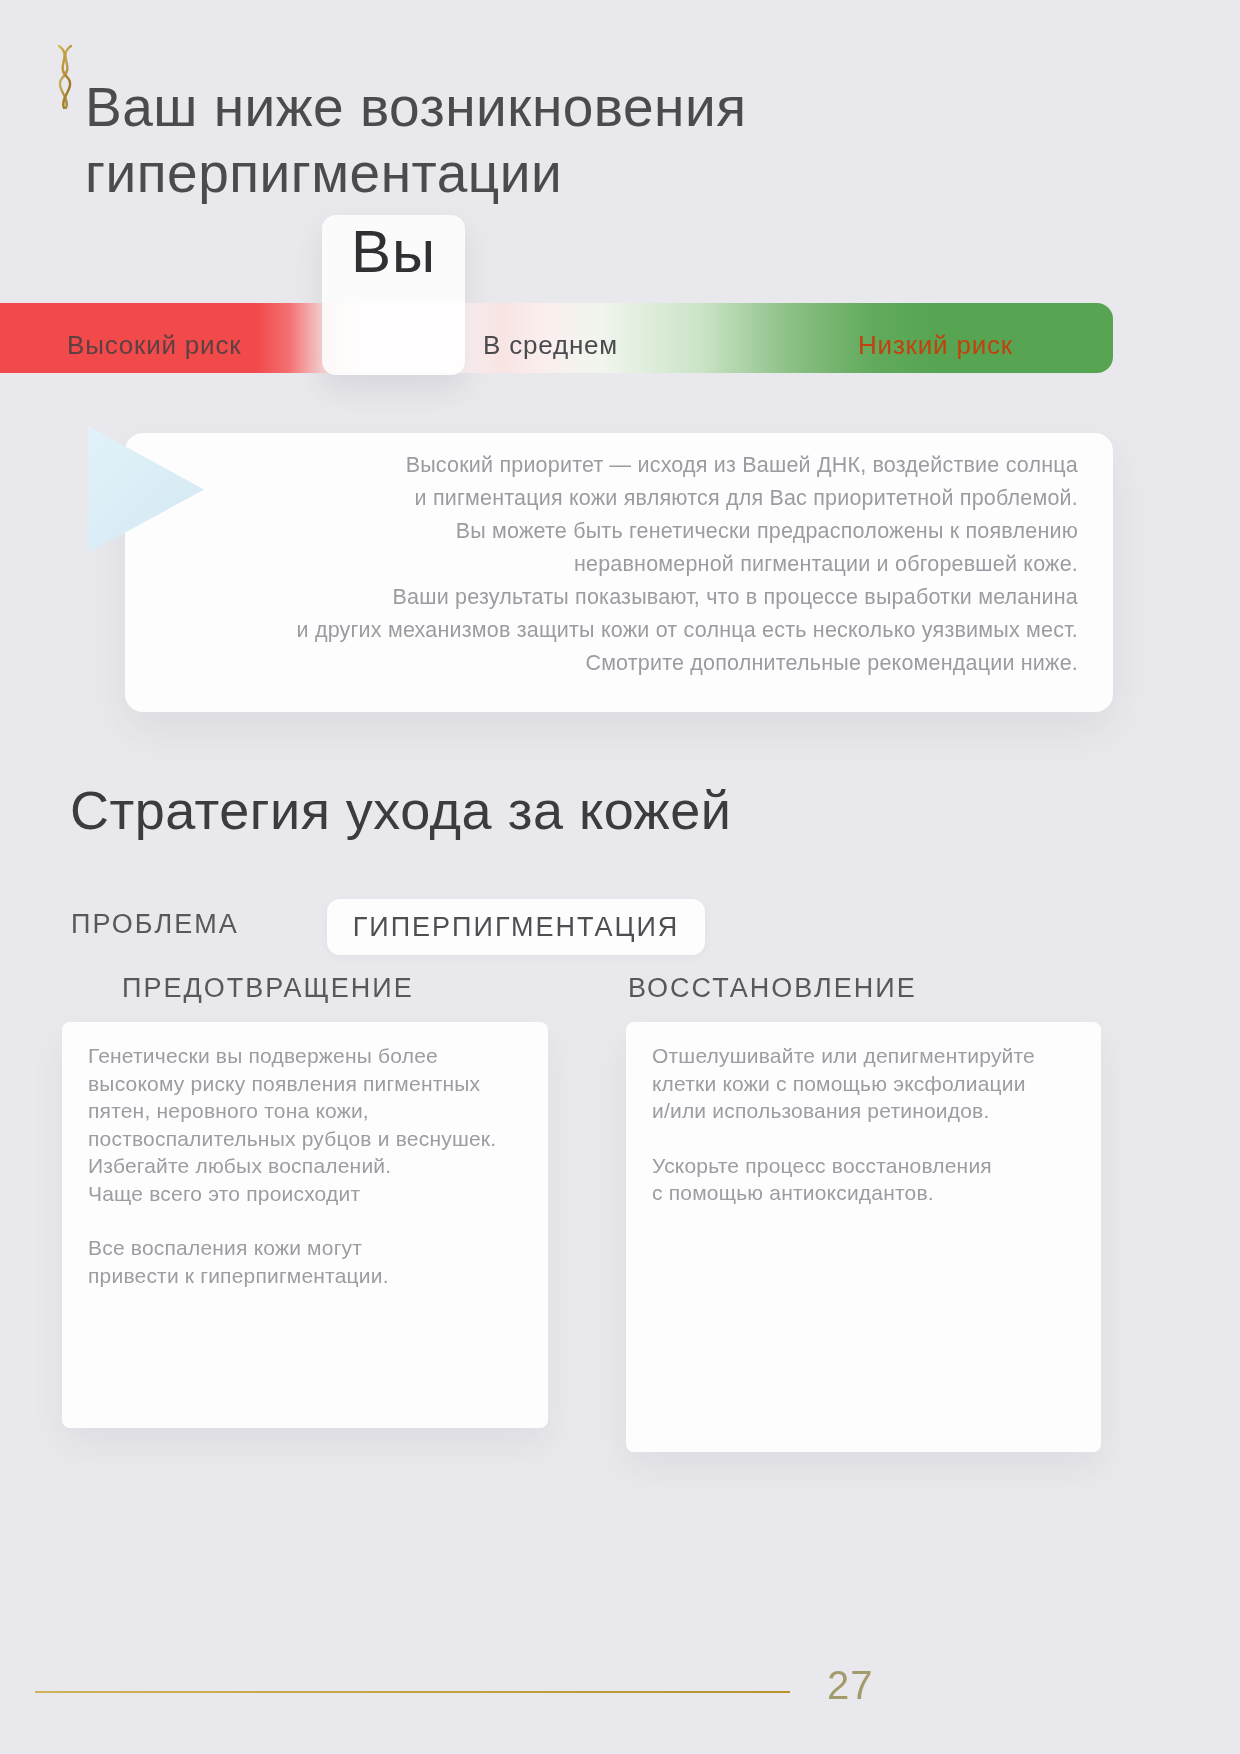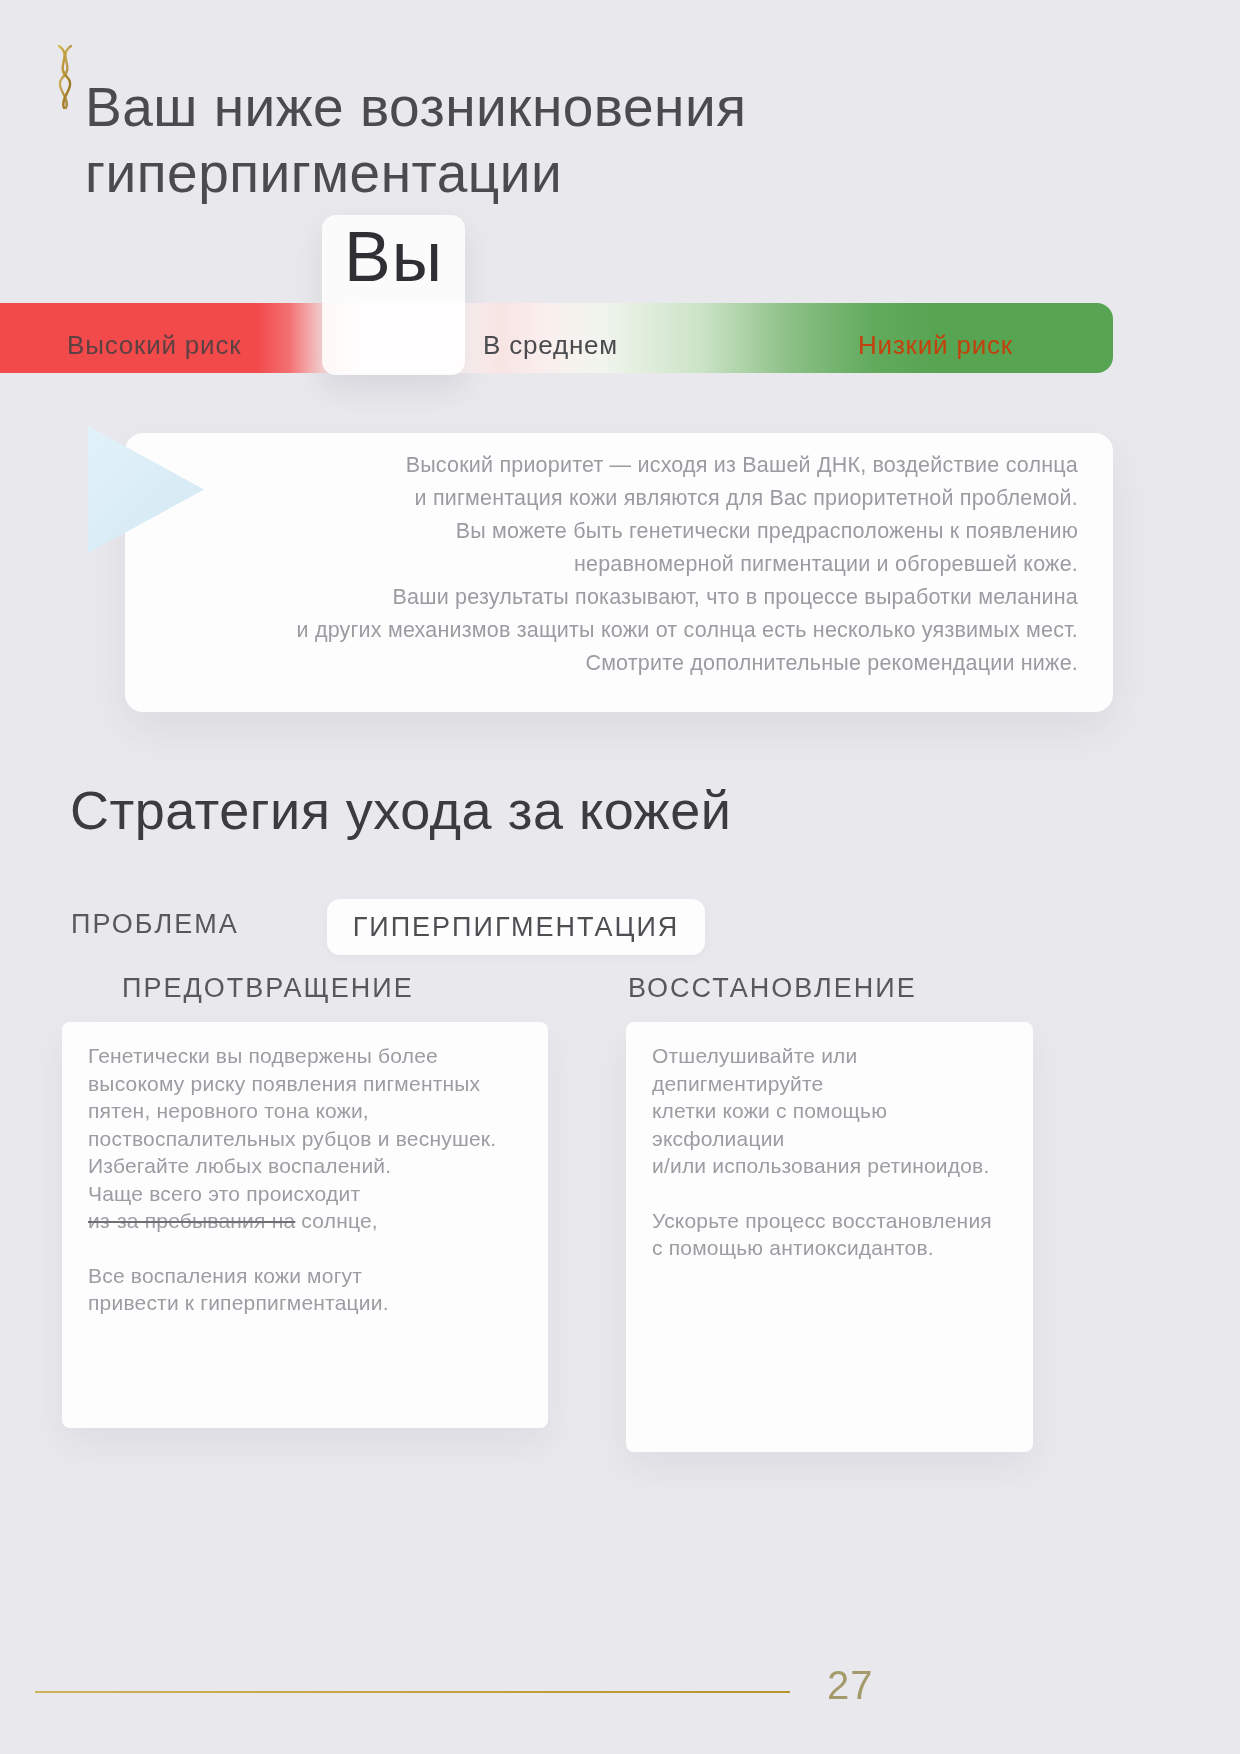--- a/index.html
+++ b/index.html
@@ -38,21 +38,21 @@
   .risk-label.low{left:858px;color:#c2410c;}
   .you-card{
     position:absolute;left:322px;top:215px;width:143px;height:160px;
     background:rgba(255,255,255,0.82);
     border-radius:14px;
     box-shadow:0 14px 30px rgba(60,60,85,0.10);
     z-index:3;
     display:flex;justify-content:center;align-items:flex-start;
   }
   .you-label{
-    font-size:70px;font-weight:200;color:#303034;
+    font-size:60px;font-weight:200;color:#303034;
     margin-top:2px;letter-spacing:1px;
   }
   
   .note-triangle{
     position:absolute;left:88px;top:426px;width:116px;height:127px;
     background:linear-gradient(135deg,#e2f1f9 0%,#d3e9f3 100%);
     clip-path:polygon(0 0,100% 50%,0 100%);
     z-index:6;
     filter:drop-shadow(10px 12px 10px rgba(70,85,105,0.18));
   }
@@ -88,21 +88,21 @@
     position:absolute;top:973px;
     font-size:27px;font-weight:300;color:#57575c;letter-spacing:2px;
   }
   .col-header.prevention{left:81px;margin-left:41px;}
   .col-header.recovery{left:628px;}
   .body-card{
     position:absolute;background:#fdfdfe;border-radius:8px;
     box-shadow:0 16px 36px rgba(50,50,85,0.06);
   }
   .prevention-card{left:62px;top:1022px;width:486px;height:406px;}
-  .recovery-card{left:626px;top:1022px;width:407px;height:430px;}
+  .recovery-card{left:626px;top:1022px;width:475px;height:430px;}
   .card-text{
     position:absolute;left:26px;top:20px;right:20px;
     font-size:21px;line-height:27.5px;color:#9c9ca2;
     letter-spacing:0.2px;
   }
   .card-text .block{white-space:pre-line;}
   .card-text .gap{height:27px;}
   .struck{
     text-decoration:line-through;
     text-decoration-color:#6e6e73;
@@ -177,21 +177,20 @@
   <div class="col-header recovery">ВОССТАНОВЛЕНИЕ</div>
 
   <div class="body-card prevention-card">
     <div class="card-text">
       <div class="block">Генетически вы подвержены более
 высокому риску появления пигментных
 пятен, неровного тона кожи,
 поствоспалительных рубцов и веснушек.
 Избегайте любых воспалений.
 Чаще всего это происходит</div>
-      <div class="block"><span class="struck">из-за пребывания на</span><span> солнце,</span></div>
       <div class="gap"></div>
       <div class="block">Все воспаления кожи могут
 привести к гиперпигментации.</div>
     </div>
   </div>
 
   <div class="body-card recovery-card">
     <div class="card-text">
       <div class="block">Отшелушивайте или депигментируйте
 клетки кожи с помощью эксфолиации

